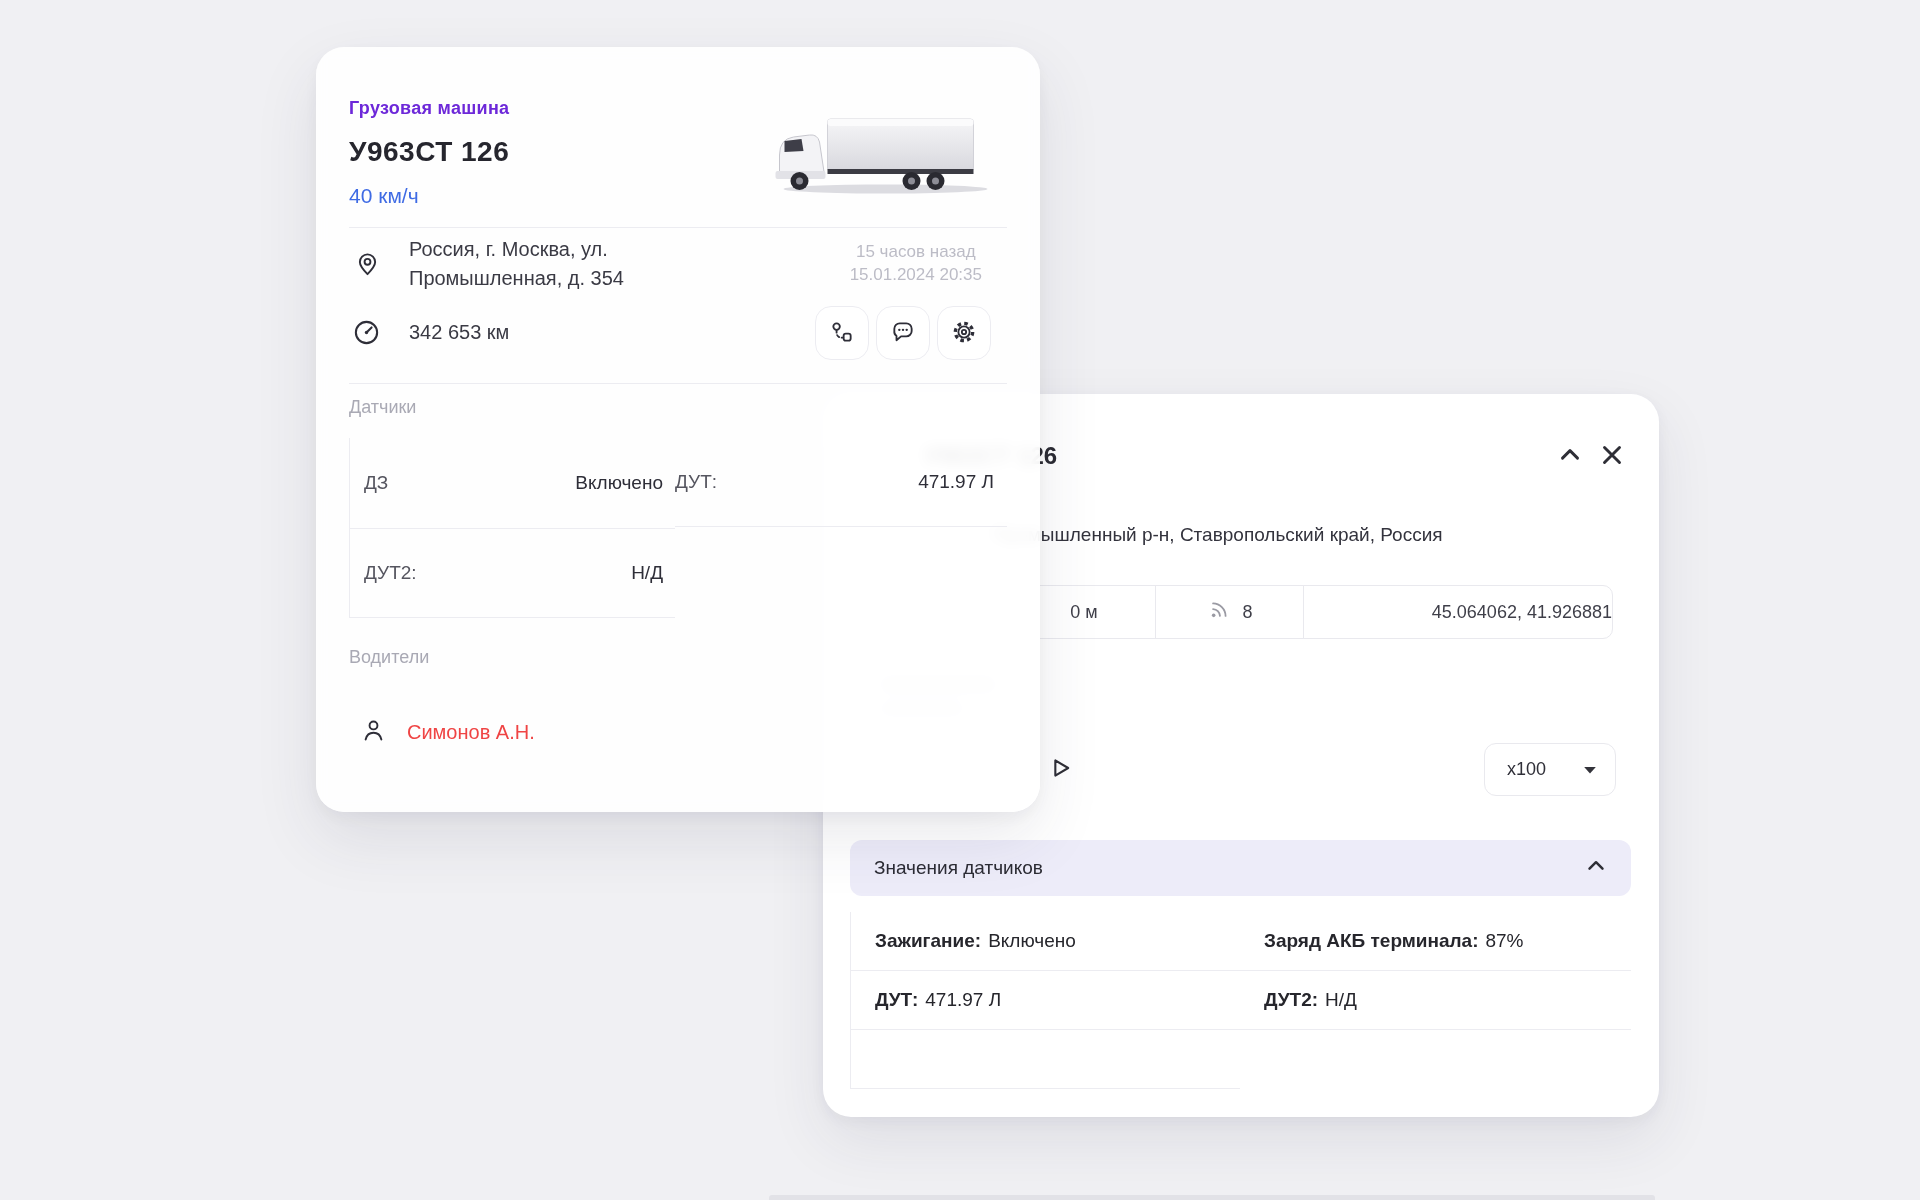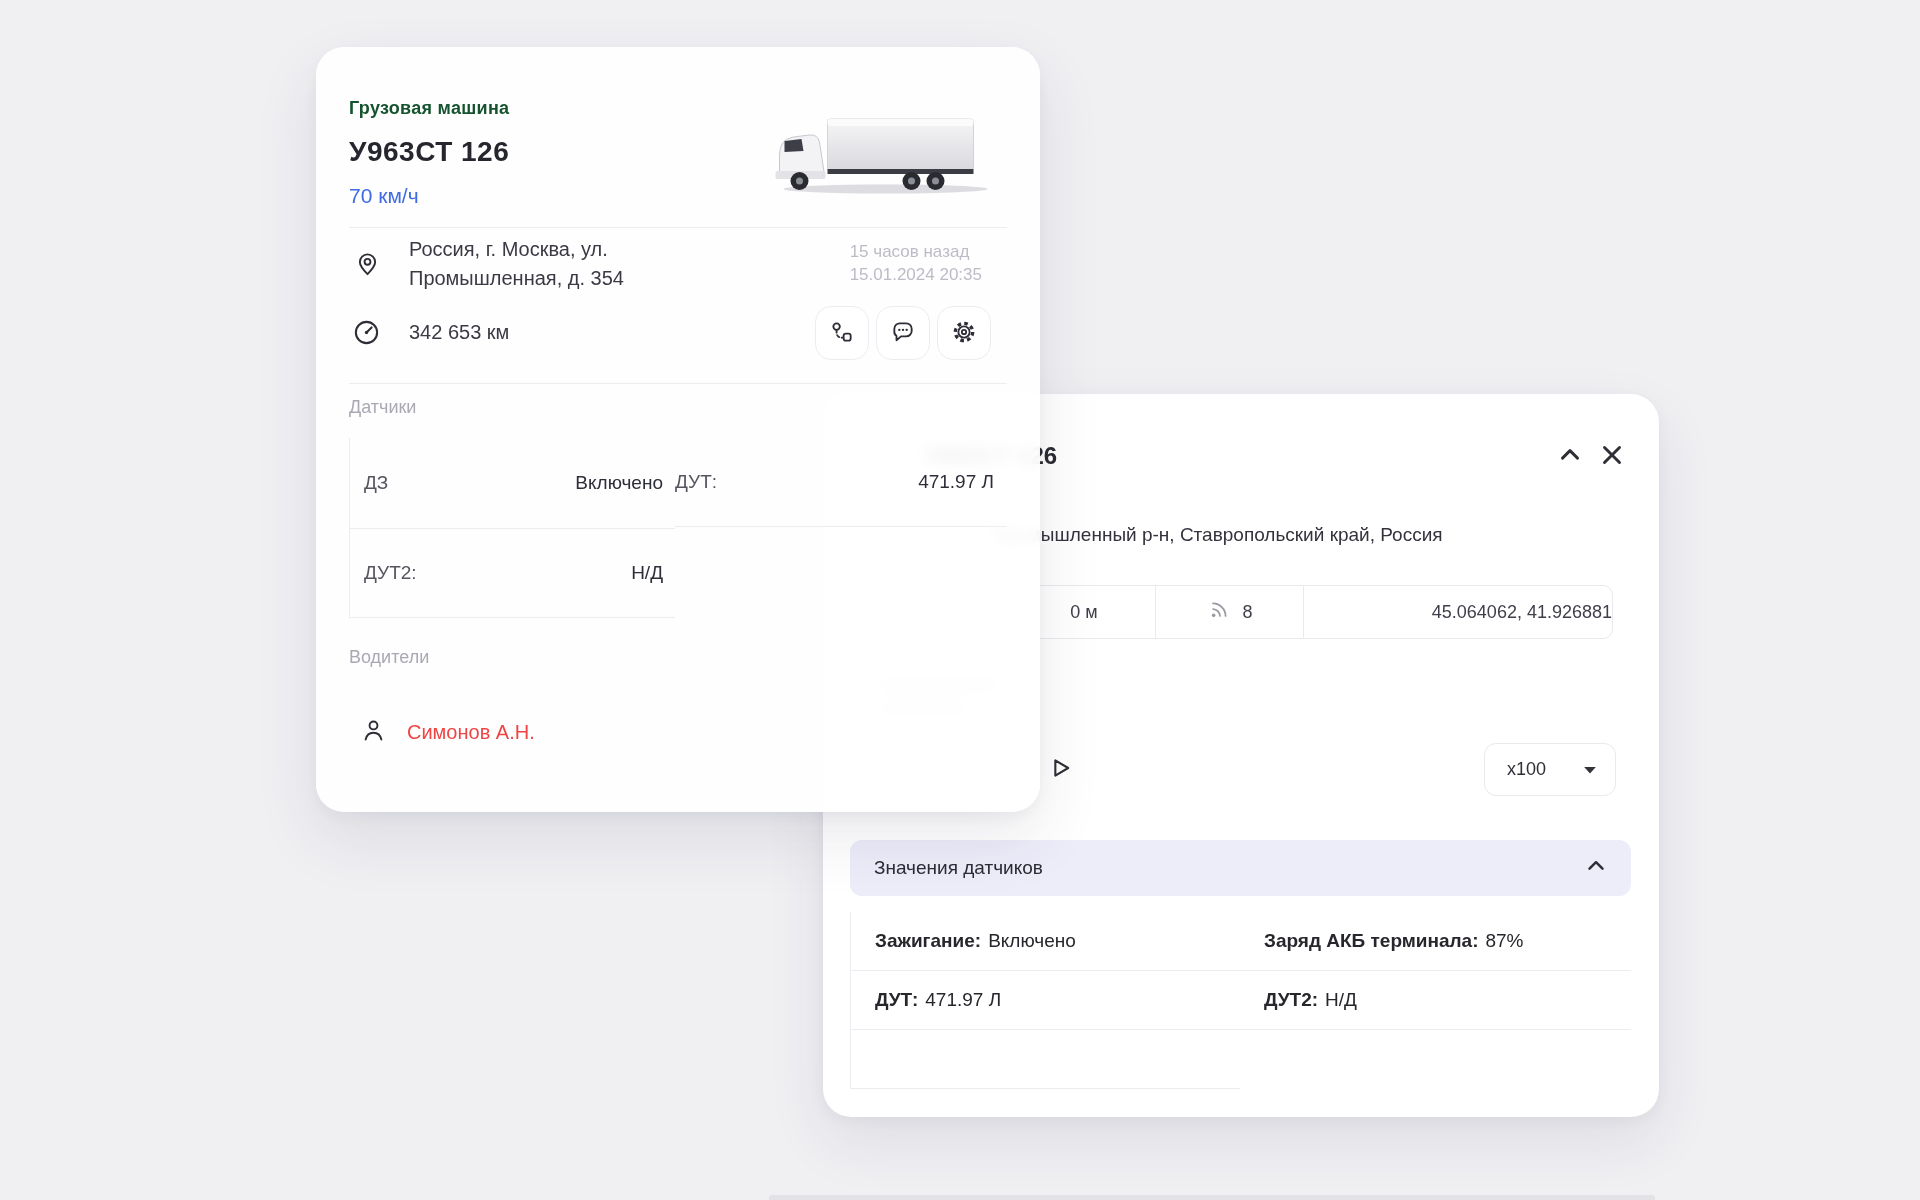--- a/index.html
+++ b/index.html
@@ -62,29 +62,29 @@
   .sv-cell b { font-weight:700; }
   .sv-cell span { margin-left:7px; }
 
   
   #vehicle-card {
     left:316px; top:47px; width:724px; height:765px; z-index:2;
     background:rgba(255,255,255,.92);
     backdrop-filter:blur(7px); -webkit-backdrop-filter:blur(7px);
     box-shadow:0 26px 64px rgba(45,45,75,.10), 0 6px 18px rgba(45,45,75,.05);
   }
-  .vc-type  { position:absolute; left:33px; top:51px; font-size:18px; font-weight:600; color:#14532d; letter-spacing:.3px; }
+  .vc-type  { position:absolute; left:33px; top:51px; font-size:18px; font-weight:600; color:#6d28d9; letter-spacing:.3px; }
   .vc-plate { position:absolute; left:33px; top:89px; font-size:28px; font-weight:700; color:#26262e; letter-spacing:.5px; }
   .vc-speed { position:absolute; left:33px; top:137px; font-size:21px; font-weight:500; color:var(--accent,#3f6be4); }
   .vc-truck { position:absolute; left:447px; top:66px; }
   .vc-div   { position:absolute; left:33px; width:658px; height:1px; background:#ececf1; }
   .vc-div1  { top:180px; } .vc-div2 { top:336px; }
   .vc-pin   { position:absolute; left:38px; top:203px; }
   .vc-address { position:absolute; left:93px; top:188px; font-size:20px; line-height:29px; color:#3a3a44; }
-  .vc-updated { position:absolute; right:58px; top:193px; text-align:left; font-size:17px; line-height:23px; color:#bcbcc6; }
+  .vc-updated { position:absolute; right:58px; top:193px; text-align:center; font-size:17px; line-height:23px; color:#bcbcc6; }
   .vc-gauge { position:absolute; left:36px; top:271px; }
   .vc-odo   { position:absolute; left:93px; top:274px; font-size:20px; color:#3a3a44; }
   .vc-actions { position:absolute; right:49px; top:259px; display:flex; gap:7px; }
   .action-btn {
     width:54px; height:54px; border:1.5px solid #ececf1; border-radius:16px;
     background:#fff; cursor:pointer; display:flex; align-items:center; justify-content:center; padding:0;
   }
   .vc-section { position:absolute; left:33px; font-size:18px; color:#a9a9b4; }
   .sec-sensors { top:350px;text-align:center; } .sec-drivers { top:600px; }
 
@@ -203,21 +203,21 @@
       <span>Н/Д</span>
     </div>
     <div class="sv-cell right"></div>
   </div>
 </div>
 
 <div id="vehicle-card" class="card">
 
   <div class="vc-type">Грузовая машина</div>
   <div class="vc-plate">У963СТ 126</div>
-  <div class="vc-speed">70 км/ч</div>
+  <div class="vc-speed">40 км/ч</div>
 
   <div class="vc-truck">
     <svg viewBox="0 0 240 84" width="241" height="84">
       <defs>
         <linearGradient id="tg" x1="0" y1="0" x2="0" y2="1">
           <stop offset="0" stop-color="#f6f6f8"></stop>
             <stop offset="1" stop-color="#d8d8de"></stop>
         </linearGradient>
       </defs>
       <ellipse cx="122" cy="76" rx="102" ry="4.5" fill="#dcdce1"></ellipse>

